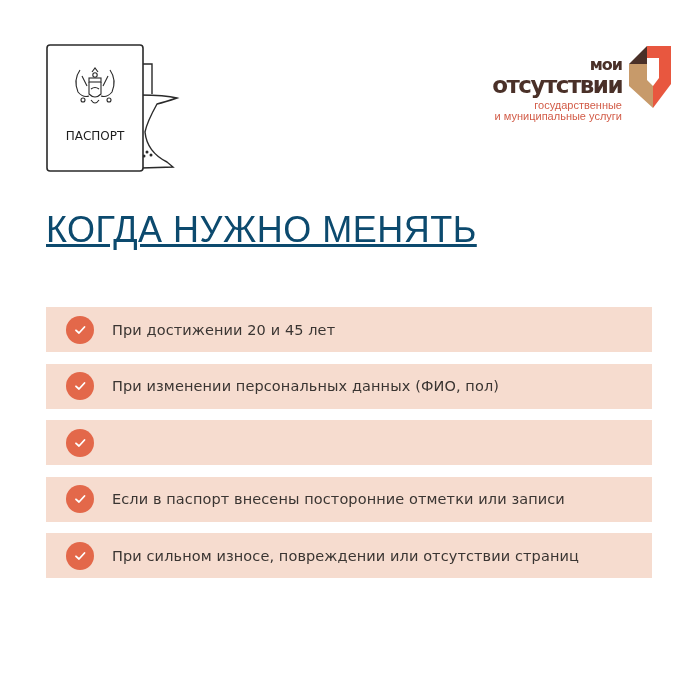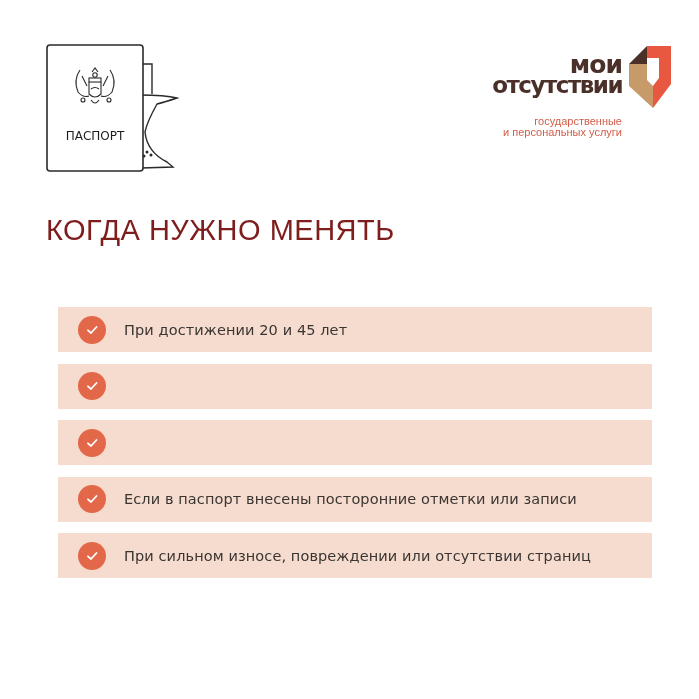--- a/index.html
+++ b/index.html
@@ -1,27 +1,27 @@
 <!DOCTYPE html>
 <html><head>
 <meta charset="utf-8">
 <style>
   html, body { margin:0; padding:0; background:#ffffff; }
   body { width:699px; height:699px; position:relative; overflow:hidden; font-family:"DejaVu Sans", sans-serif; }
   .illus { position:absolute; left:45px; top:42px; width:140px; height:132px; }
   .logo { position:absolute; left:480px; top:40px; width:200px; height:85px; }
-  .logo-moi { position:absolute; right:58px; top:14px; font-family:"DejaVu Sans", sans-serif; font-weight:bold; font-size:25px; color:#4a3028; letter-spacing:-1px; line-height:22px; }
+  .logo-moi { position:absolute; right:58px; top:14px; font-family:"DejaVu Sans", sans-serif; font-weight:bold; font-size:16px; color:#4a3028; letter-spacing:-1px; line-height:22px; }
   .logo-doc { position:absolute; right:58px; top:34px; font-family:"DejaVu Sans", sans-serif; font-weight:bold; font-size:23px; color:#4a3028; letter-spacing:-1.5px; line-height:22px; }
-  .logo-sub1, .logo-sub2 { position:absolute; right:58px; font-family:"Liberation Sans Narrow","Liberation Sans", sans-serif; font-size:11px; color:#d25c48; line-height:12px; white-space:nowrap;margin-top:16px; }
+  .logo-sub1, .logo-sub2 { position:absolute; right:58px; font-family:"Liberation Sans Narrow","Liberation Sans", sans-serif; font-size:11px; color:#d25c48; line-height:12px; white-space:nowrap; }
   .logo-sub1 { top:59px; }
   .logo-sub2 { top:70px; }
   .logo-mark { position:absolute; right:5px; top:0; width:48px; height:70px; }
-  .title { position:absolute; left:46px; top:210px; font-family:"Liberation Sans", sans-serif; font-size:29px; line-height:40px; color:#7f1d1d; letter-spacing:0.5px; }
+  .title { position:absolute; left:46px; top:210px; font-family:"Liberation Sans", sans-serif; font-size:36px; line-height:40px; color:#0c4a6e; letter-spacing:0.5px;text-decoration:underline; }
   .list { position:absolute; left:46px; top:307px; width:606px; }
-  .row { height:45px; background:#f6dccf; margin-bottom:11.5px; display:flex; align-items:center; position:relative;margin-left:12px; }
+  .row { height:45px; background:#f6dccf; margin-bottom:11.5px; display:flex; align-items:center; position:relative; }
   .check { position:absolute; left:20px; width:28px; height:28px; border-radius:50%; background:#e3684a; display:flex; align-items:center; justify-content:center; }
   .rtext { position:absolute; left:66px; font-family:"DejaVu Sans", sans-serif; font-size:14.5px; color:#3a3532; white-space:nowrap; letter-spacing:0.1px; }
 </style>
 </head>
 <body>
 
 <div class="illus">
   <svg width="140" height="132" viewBox="0 0 140 132">
 
     <g fill="none" stroke="#2a2a2a" stroke-width="1.4">
@@ -48,21 +48,21 @@
       <path d="M46 47 Q50 44 54 47"></path>
     </g>
     <text x="50" y="98" text-anchor="middle" font-family="DejaVu Sans, sans-serif" font-size="12" fill="#1e1e1e">ПАСПОРТ</text>
   </svg>
 </div>
 
 <div class="logo">
   <div class="logo-moi">мои</div>
   <div class="logo-doc">отсутствии</div>
   <div class="logo-sub1">государственные</div>
-  <div class="logo-sub2">и персональных услуги</div>
+  <div class="logo-sub2">и муниципальные услуги</div>
   <svg class="logo-mark" viewBox="0 0 48 70">
 
     <polygon points="2,24 20,6 20,24" fill="#4a3028"></polygon>
 
     <polygon points="20,6 44,6 44,44 26,68 26,46 32,38 32,18 20,18" fill="#e8573f"></polygon>
 
     <polygon points="2,24 20,24 20,40 26,46 26,68 2,46" fill="#c79a6a"></polygon>
   </svg>
 </div>
 
@@ -78,20 +78,21 @@
         </svg>
     </span>
     <span class="rtext">При достижении 20 и 45 лет</span>
   </div>
   <div class="row">
     <span class="check">
       <svg width="14" height="14" viewBox="0 0 14 14">
           <path d="M3 7.3 L6 10 L11.5 4" fill="none" stroke="#ffffff" stroke-width="1.8" stroke-linecap="round" stroke-linejoin="round"></path>
         </svg>
     </span>
+    <span class="rtext">При изменении персональных данных (ФИО, пол)</span>
   </div>
   <div class="row">
     <span class="check">
       <svg width="14" height="14" viewBox="0 0 14 14">
           <path d="M3 7.3 L6 10 L11.5 4" fill="none" stroke="#ffffff" stroke-width="1.8" stroke-linecap="round" stroke-linejoin="round"></path>
         </svg>
     </span>
   </div>
   <div class="row">
     <span class="check">

